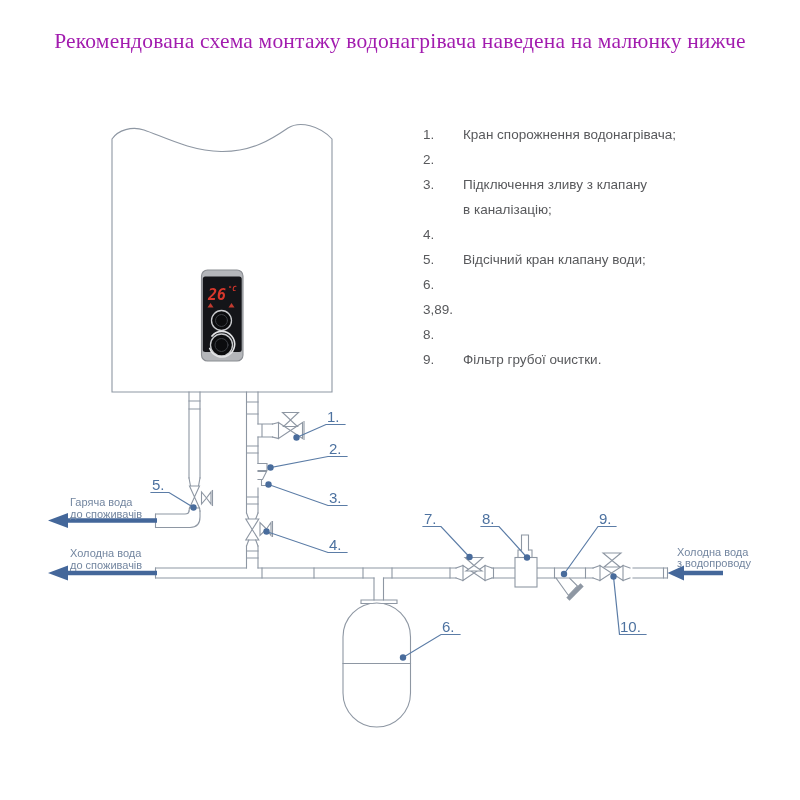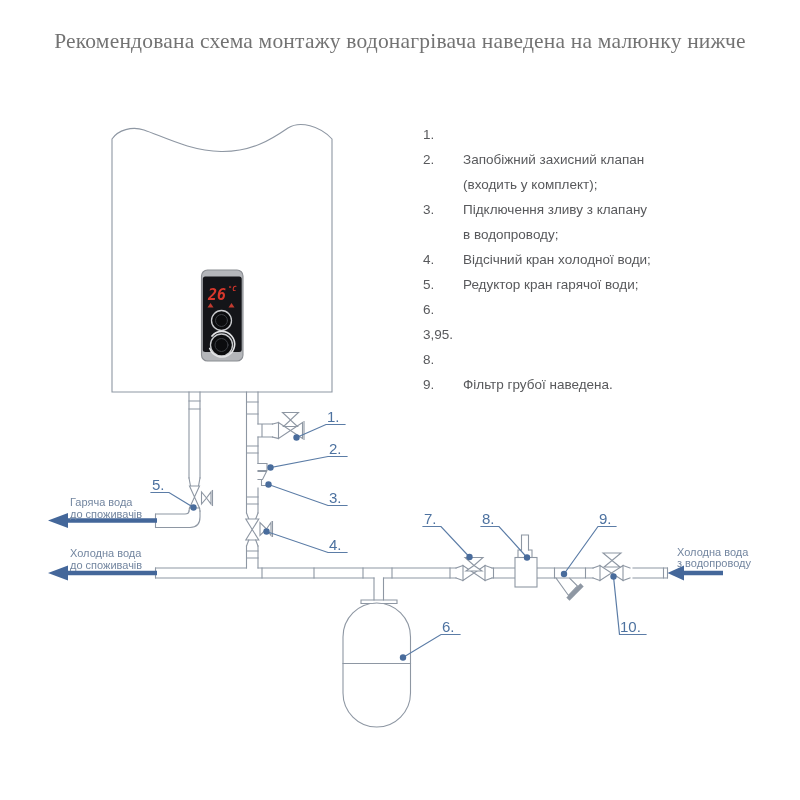--- a/index.html
+++ b/index.html
@@ -1,19 +1,19 @@
 <!DOCTYPE html>
 <html><head>
 <meta charset="utf-8">
 <style>
   html,body{margin:0;padding:0;background:#fff;width:800px;height:800px;overflow:hidden;}
   body{position:relative;font-family:"Liberation Sans",sans-serif;}
   .title{
     position:absolute;left:0;top:29px;width:800px;text-align:center;
-    font-family:"Liberation Serif",serif;font-size:21.5px;color:#737373;letter-spacing:.2px;
+    font-family:"Liberation Serif",serif;font-size:21.5px;color:#a21caf;letter-spacing:.2px;
   }
   svg.diagram{position:absolute;left:0;top:0;}
   .legend{position:absolute;left:415px;top:122px;width:378px;color:#58595c;
     font-size:13.5px;line-height:25px;}
   .legend-row{display:flex;align-items:flex-start;}
   .legend-num{flex:0 0 40px;padding-left:8px;white-space:nowrap;}
   .legend-text{flex:1;white-space:pre-line;}
   svg text{font-family:"Liberation Sans",sans-serif;}
   .callout-num{font-size:15px;fill:#4d72a0;}
   .flow-label{font-size:11px;fill:#7386a0;}
@@ -221,45 +221,43 @@
         <circle cx="613.5" cy="576.5" r="3.2" fill="#496c9c" stroke="none"></circle>
         <text class="callout-num" x="620" y="632" stroke="none">10.</text>
       </g>
     </g>
   </g>
 </svg>
 
 <div class="legend">
   <div class="legend-row">
     <span class="legend-num">1.</span>
+    <span class="legend-text">Кран спорожнення водонагрівача;</span>
   </div>
   <div class="legend-row">
     <span class="legend-num">2.</span>
-    <span class="legend-text">Запобіжний захисний клапан
-(входить у комплект);</span>
   </div>
   <div class="legend-row">
     <span class="legend-num">3.</span>
     <span class="legend-text">Підключення зливу з клапану
-в водопроводу;</span>
+в каналізацію;</span>
   </div>
   <div class="legend-row">
     <span class="legend-num">4.</span>
-    <span class="legend-text">Відсічний кран холодної води;</span>
   </div>
   <div class="legend-row">
     <span class="legend-num">5.</span>
-    <span class="legend-text">Редуктор кран гарячої води;</span>
+    <span class="legend-text">Відсічний кран клапану води;</span>
   </div>
   <div class="legend-row">
     <span class="legend-num">6.</span>
   </div>
   <div class="legend-row">
-    <span class="legend-num">3,95.</span>
+    <span class="legend-num">3,89.</span>
   </div>
   <div class="legend-row">
     <span class="legend-num">8.</span>
   </div>
   <div class="legend-row">
     <span class="legend-num">9.</span>
-    <span class="legend-text">Фільтр грубої наведена.</span>
+    <span class="legend-text">Фільтр грубої очистки.</span>
   </div>
 </div>
 
 </body></html>

